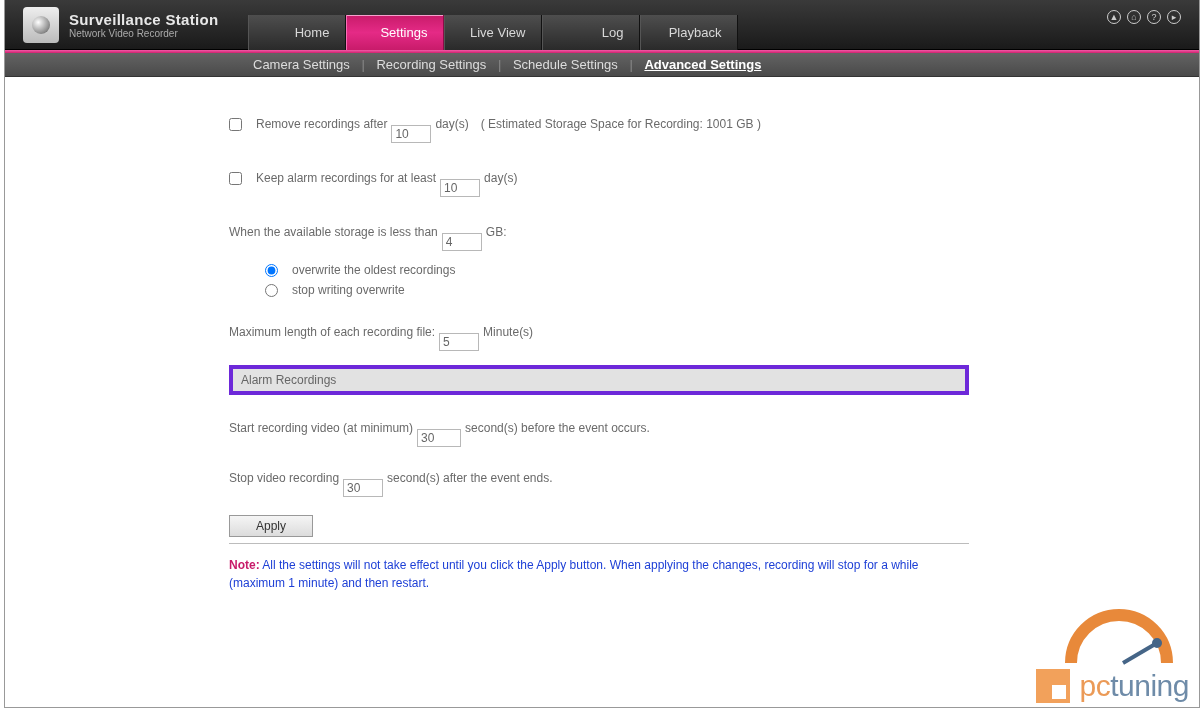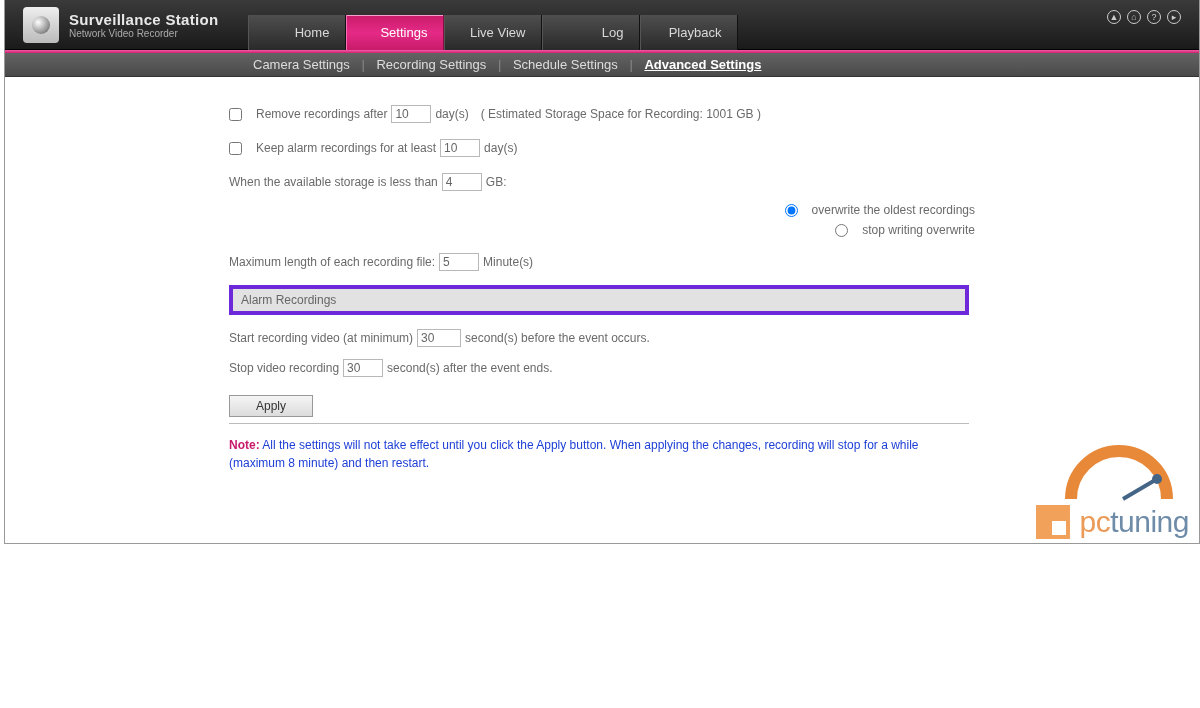--- a/index.html
+++ b/index.html
@@ -9,21 +9,21 @@
   background: #fff;
   width: 1200px;
   height: 708px;
   overflow: hidden;
   position: relative;
 }
 .outer {
   border: 1px solid #999;
   border-top: none;
   margin-left: 4px;
-  height: 544px;
+  height: 708px;
   background: #fff;
   position: relative;
 }
 .header {
   background: linear-gradient(to bottom, #3a3a3a 0%, #1a1a1a 100%);
   height: 50px;
   display: flex;
   align-items: center;
   padding-left: 18px;
   position: relative;
@@ -162,27 +162,27 @@
   margin-right: 10px;
 }
 .num-input {
   width: 40px;
   height: 18px;
   border: 1px solid #b8b8b8;
   padding: 0 3px;
   font-size: 12px;
   color: #666;
   background: #fff;
+  margin-top: 20px;
 }
 .radio-group {
   padding-left: 36px;
 }
 .radio-group .row {
   margin-bottom: 6px;
-  justify-content: flex-end;
 }
 .section-header {
   background: #e2e2e2;
   border: 4px solid #6d28d9;
   padding: 4px 8px;
   color: #666;
   font-size: 12px;
   margin-top: 14px;
   margin-bottom: 14px;
   width: 740px;
@@ -340,21 +340,21 @@
       <input class="num-input" value="30" style="">
       <span>second(s) after the event ends.</span>
     </div>
 
     <button class="apply-btn">Apply</button>
 
     <div class="divider"></div>
 
     <div class="note">
       <span class="note-label">Note:</span>
-      <span>All the settings will not take effect until you click the Apply button. When applying the changes, recording will stop for a while (maximum 8 minute) and then restart.</span>
+      <span>All the settings will not take effect until you click the Apply button. When applying the changes, recording will stop for a while (maximum 1 minute) and then restart.</span>
     </div>
   </div>
 
   <svg class="wm-arc" width="120" height="60">
     <path d="M 6 54 A 48 48 0 0 1 102 54" stroke="#e8893a" stroke-width="12" fill="none" stroke-linecap="butt"></path>
     <circle cx="92" cy="34" r="5" fill="#456587"></circle>
     <line x1="58" y1="54" x2="92" y2="34" stroke="#456587" stroke-width="4"></line>
   </svg>
   <div class="watermark">
     <div class="wm-square"></div>

